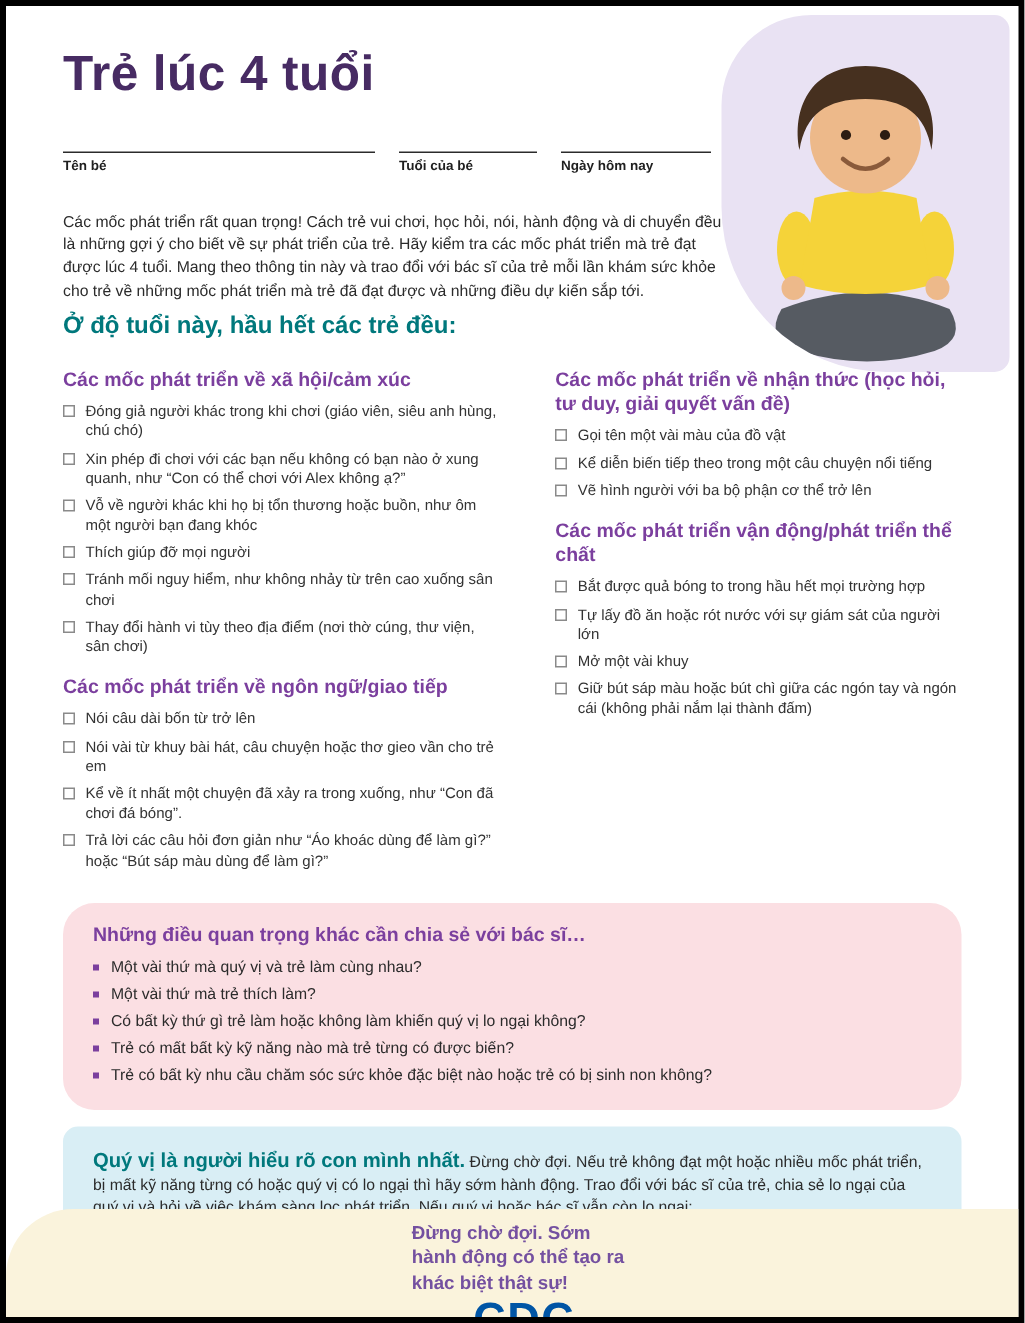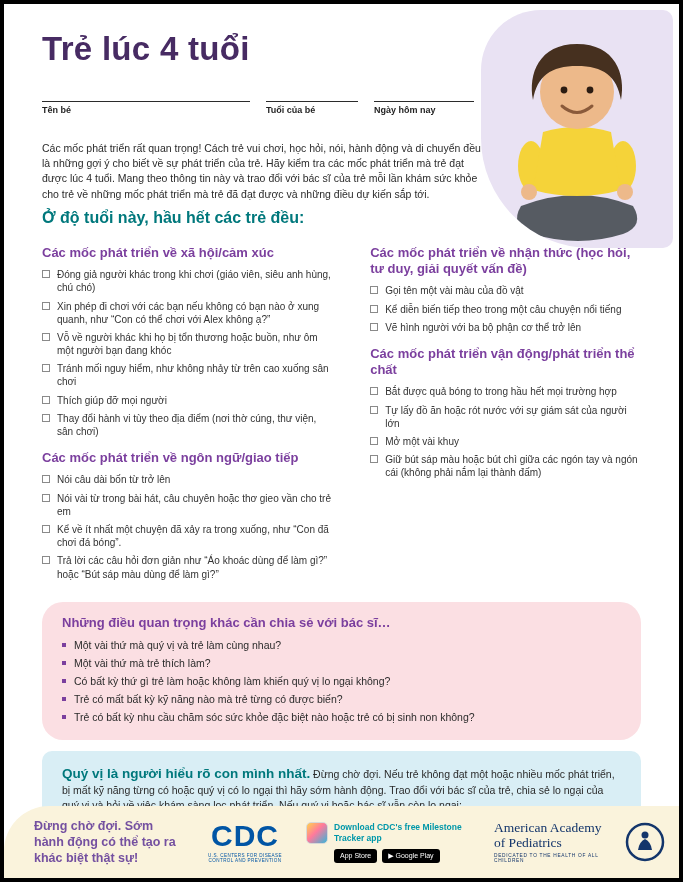--- a/index.html
+++ b/index.html
@@ -54,21 +54,21 @@
   .steps { margin-top: 7px; }
   .step { display: flex; gap: 4px; font-size: 10.5px; color: #2b2b2b; line-height: 1.4; margin-bottom: 3px; }
   .step-num { font-weight: bold; color: #00787c; flex: none; }
   .more-line { margin-top: 8px; font-size: 10.5px; color: #2b2b2b; }
   .cdc-link { font-weight: bold; color: #1a1a1a; text-decoration: none; }
 
   
   .footer {
     position: absolute; left: 0; right: 0; bottom: 0; height: 72px;
     background: #faf3dc; border-top-left-radius: 45px;
-    display: flex; align-items: center; gap: 18px; padding: 8px 14px 8px 30px;
+    display: flex; align-items: center; gap: 2px; padding: 8px 14px 8px 30px; flex-direction: column;
   }
   .cta { width: 150px; font-size: 12.5px; font-weight: bold; color: #7450a0; line-height: 1.3; }
   .cdc-logo { width: 86px; text-align: center; }
   .cdc-word { font-size: 30px; font-weight: bold; color: #0055a5; letter-spacing: 1px; line-height: 1; }
   .cdc-sub { font-size: 4.6px; color: #0055a5; letter-spacing: 0.4px; margin-top: 2px; }
   .app-block { width: 170px; }
   .app-top { display: flex; gap: 6px; align-items: center; }
   .app-icon { width: 22px; height: 22px; border-radius: 5px; flex: none;
     background: linear-gradient(135deg, #ffd34d 0%, #ff7a9c 45%, #35b6d9 100%); border: 1px solid #d8d8d8; }
   .app-text { font-size: 8.5px; font-weight: bold; color: #0097a9; line-height: 1.25; }
@@ -136,43 +136,43 @@
             <li class="check-item">
                 <span class="checkbox"></span>
                 <span>Xin phép đi chơi với các bạn nếu không có bạn nào ở xung quanh, như “Con có thể chơi với Alex không ạ?”</span>
               </li>
             <li class="check-item">
                 <span class="checkbox"></span>
                 <span>Vỗ về người khác khi họ bị tổn thương hoặc buồn, như ôm một người bạn đang khóc</span>
               </li>
             <li class="check-item">
                 <span class="checkbox"></span>
+                <span>Thích giúp đỡ mọi người</span>
+              </li>
+            <li class="check-item">
+                <span class="checkbox"></span>
                 <span>Tránh mối nguy hiểm, như không nhảy từ trên cao xuống sân chơi</span>
-              </li>
-            <li class="check-item">
-                <span class="checkbox"></span>
-                <span>Thích giúp đỡ mọi người</span>
               </li>
             <li class="check-item">
                 <span class="checkbox"></span>
                 <span>Thay đổi hành vi tùy theo địa điểm (nơi thờ cúng, thư viện, sân chơi)</span>
               </li>
           </ul>
         </div>
 
         <div class="section">
           <h3 class="sec-title">Các mốc phát triển về ngôn ngữ/giao tiếp</h3>
           <ul class="checklist">
             <li class="check-item">
                 <span class="checkbox"></span>
                 <span>Nói câu dài bốn từ trở lên</span>
               </li>
             <li class="check-item">
                 <span class="checkbox"></span>
-                <span>Nói vài từ trong bài hát, câu chuyên hoặc thơ gieo vần cho trẻ em</span>
+                <span>Nói vài từ khuy bài hát, câu chuyện hoặc thơ gieo vần cho trẻ em</span>
               </li>
             <li class="check-item">
                 <span class="checkbox"></span>
                 <span>Kể về ít nhất một chuyện đã xảy ra trong xuống, như “Con đã chơi đá bóng”.</span>
               </li>
             <li class="check-item">
                 <span class="checkbox"></span>
                 <span>Trả lời các câu hỏi đơn giản như “Áo khoác dùng để làm gì?” hoặc “Bút sáp màu dùng để làm gì?”</span>
               </li>
           </ul>

